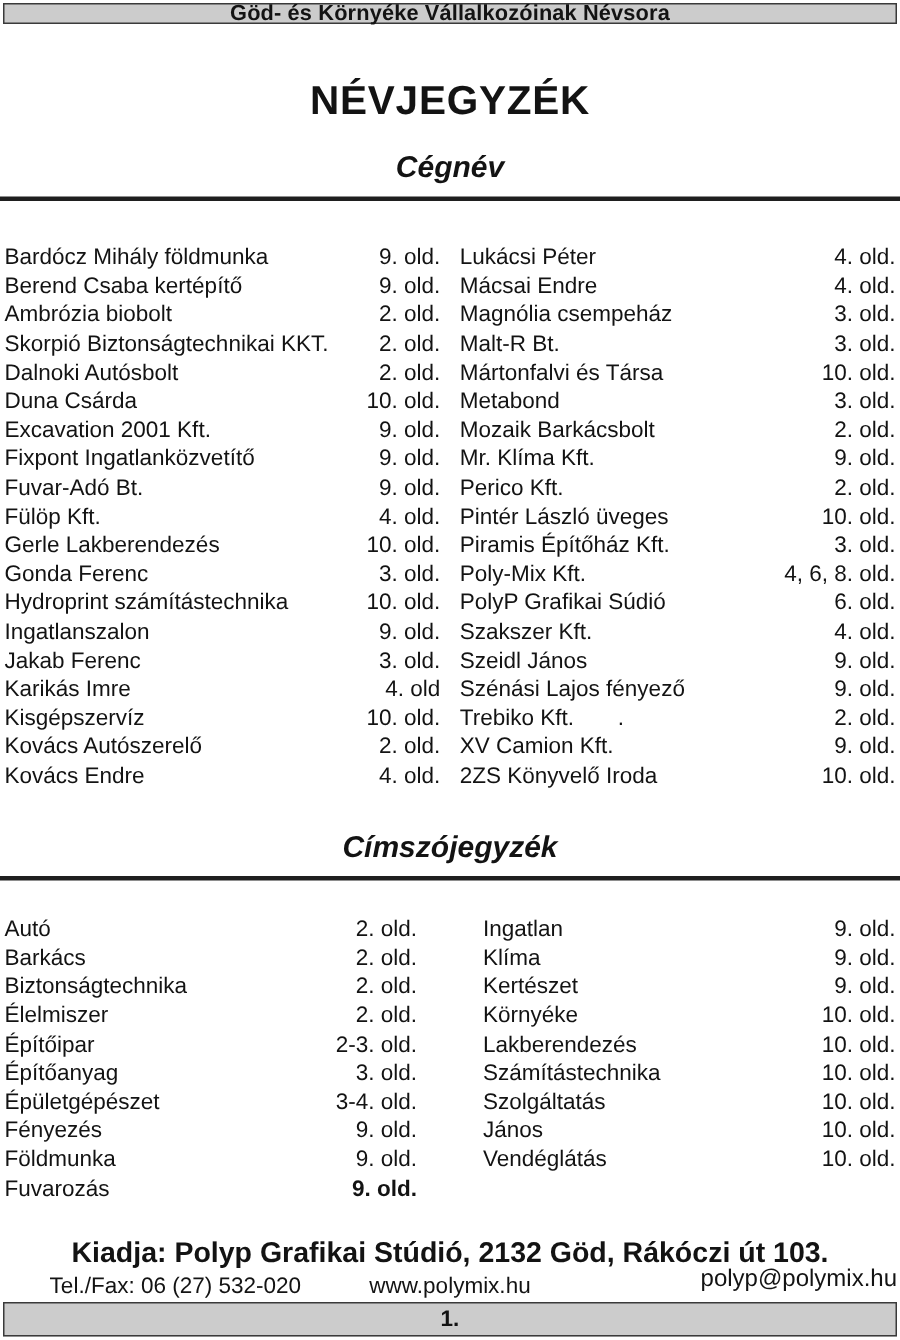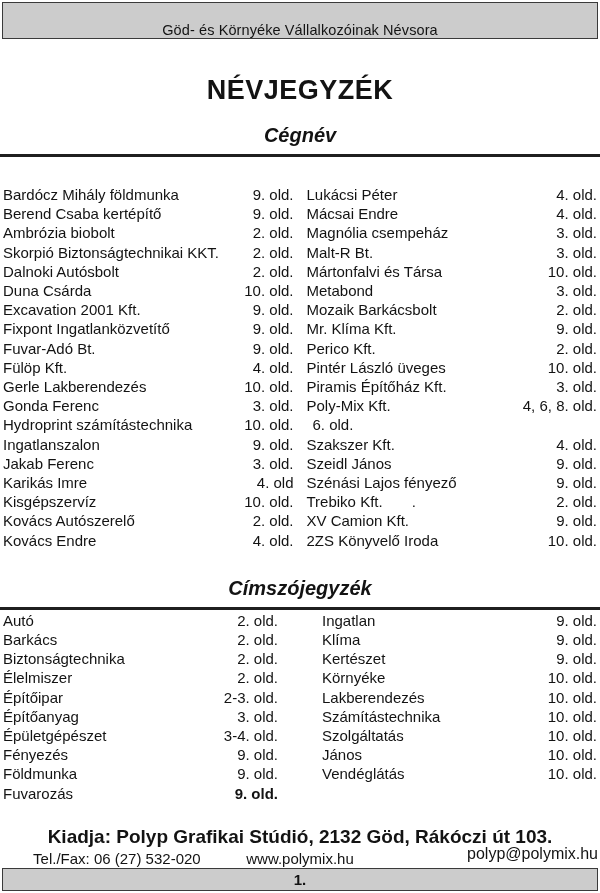--- a/index.html
+++ b/index.html
@@ -13,28 +13,28 @@
   body {
     width: 600px;
     height: 893px;
     position: relative;
     overflow: hidden;
     font-family: "Liberation Sans", "DejaVu Sans", sans-serif;
     color: var(--text);
   }
   .top-bar {
     margin: 2px 2px 0 2px;
-    height: 37px;
+    height: 14px;
     background: var(--bar-bg);
     border: 1.5px solid var(--bar-border);
     display: flex;
-    align-items: flex-end;
+    align-items: center;
     justify-content: center;
     font-size: 14.5px;
-    font-weight: normal;
+    font-weight: bold;
     letter-spacing: .1px;
   }
   .page-title {
     margin-top: 37px;
     text-align: center;
     font-size: 27px;
     font-weight: bold;
     line-height: 29px;
     letter-spacing: .5px;
   }
@@ -52,21 +52,21 @@
     height: 3px;
     background: var(--rule);
     margin-top: 7px;
   }
   .columns {
     display: flex;
     gap: 13px;
     padding: 0 3px;
   }
   .columns-1 { margin-top: 28px; }
-  .columns-2 { margin-top: 1px; gap: 44px; }
+  .columns-2 { margin-top: 23px; gap: 44px; }
   .col { flex: 1 1 0; min-width: 0; }
   .row {
     display: flex;
     justify-content: space-between;
     align-items: baseline;
     line-height: 19.2px;
     font-size: 15px;
     white-space: nowrap;
   }
   .row .name { text-align: left; }
@@ -236,20 +236,21 @@
         </div>
         <div class="row">
           <span class="name">Piramis Építőház Kft.</span>
           <span class="page">3. old.</span>
         </div>
         <div class="row">
           <span class="name">Poly-Mix Kft.</span>
           <span class="page">4, 6, 8. old.</span>
         </div>
         <div class="row">
+          <span class="name">PolyP Grafikai Súdió</span>
           <span class="page">6. old.</span>
         </div>
         <div class="row">
           <span class="name">Szakszer Kft.</span>
           <span class="page">4. old.</span>
         </div>
         <div class="row">
           <span class="name">Szeidl János</span>
           <span class="page">9. old.</span>
         </div>

